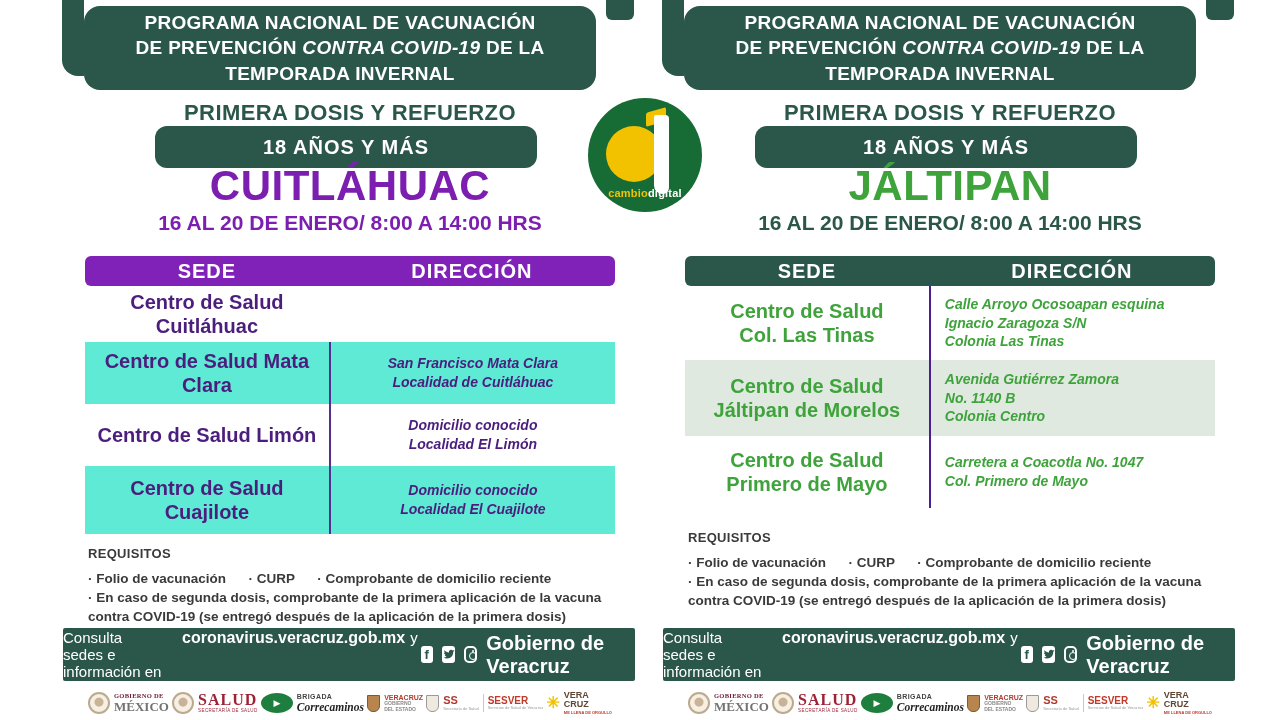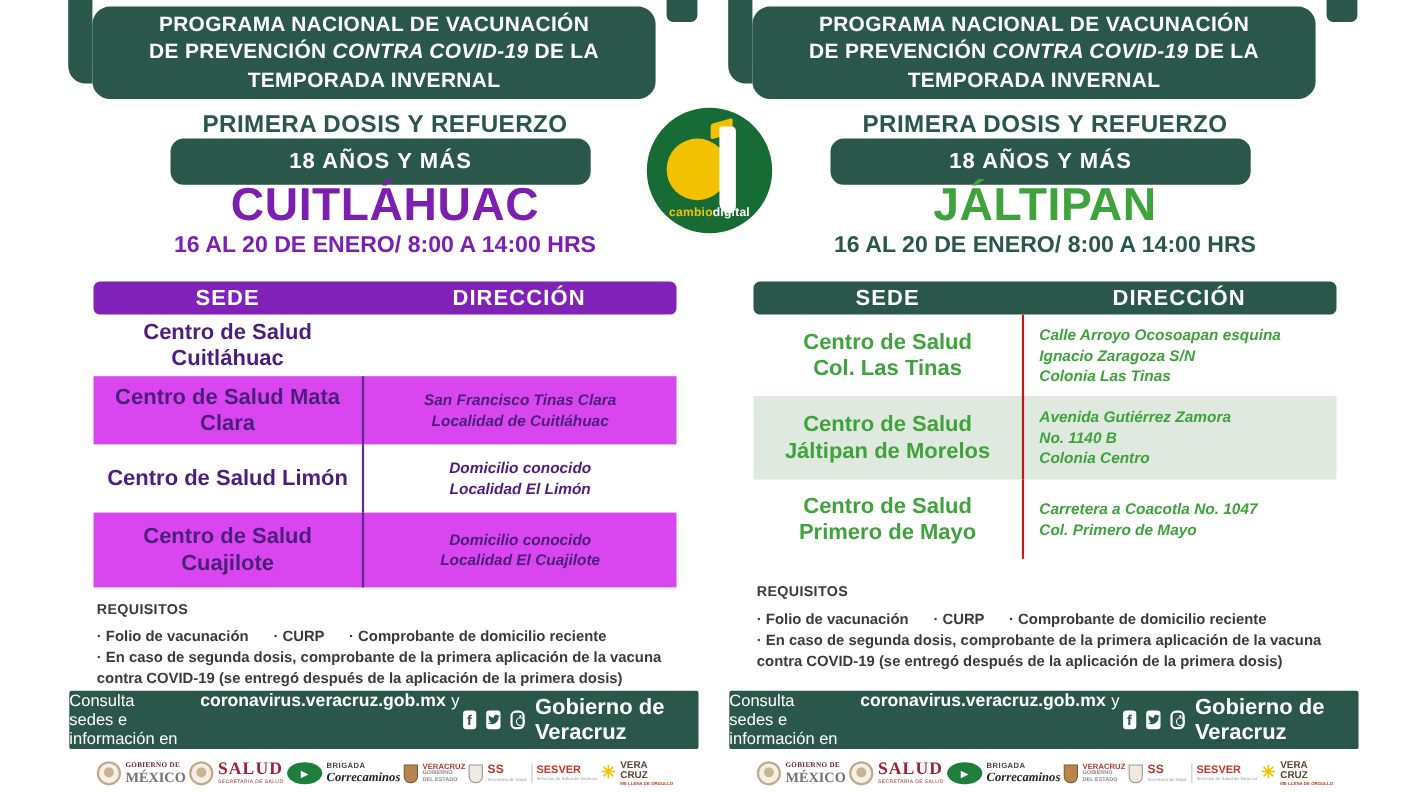--- a/index.html
+++ b/index.html
@@ -29,29 +29,29 @@
   .f-green  .date { color:#2b564a; }
 
   
   .vtable { position:absolute; left:25px; top:256px; width:530px; }
   .thead { display:flex; height:30px; border-radius:6px; overflow:hidden; color:#fff; font-weight:800; font-size:20px; letter-spacing:1px; }
   .f-purple .thead { background:#8021b8; }
   .f-green  .thead { background:#2b564a; }
   .th { width:46%; display:flex; align-items:center; justify-content:center; }
   .th2 { width:54%; }
   .tr { display:flex; }
-  .f-purple .tr.alt { background:#d946ef; }
+  .f-purple .tr.alt { background:#5eead4; }
   .f-green  .tr.alt { background:#dfe9df; }
   .td-sede { width:46%; display:flex; align-items:center; justify-content:center; text-align:center;
              font-weight:800; font-size:20px; line-height:1.2; white-space:pre-line; }
   .td-dir  { width:54%; display:flex; align-items:center; font-weight:700; font-style:italic; font-size:14px; line-height:1.35; white-space:pre-line; }
   .f-purple .td-sede, .f-purple .td-dir { color:#4b1e7d; }
   .f-green  .td-sede, .f-green  .td-dir { color:#3fa33c; }
   .f-purple .td-dir { border-left:2px solid #5b2d8e; justify-content:center; text-align:center; padding:0 6px; }
-  .f-green  .td-dir { border-left:2px solid #b91c1c; justify-content:flex-start; text-align:left; padding-left:14px; }
+  .f-green  .td-dir { border-left:2px solid #4c1d95; justify-content:flex-start; text-align:left; padding-left:14px; }
 
   
   .req { position:absolute; left:28px; width:528px; color:#3a3a3a; }
   .f-purple .req { top:546px; }
   .f-green  .req { top:530px; }
   .req-t { font-size:13px; font-weight:800; margin-bottom:9px; letter-spacing:.3px; }
   .req-l { font-size:13.5px; font-weight:700; line-height:1.4; }
   .pre2 { white-space:pre-wrap; }
 
   
@@ -130,21 +130,21 @@
         <div class="th">SEDE</div>
         <div class="th th2">DIRECCIÓN</div>
       </div>
       <div class="tr" style="height:56px">
         <div class="td-sede">Centro de Salud
 Cuitláhuac</div>
       </div>
       <div class="tr alt" style="height:62px">
         <div class="td-sede">Centro de Salud Mata
 Clara</div>
-        <div class="td-dir">San Francisco Tinas Clara
+        <div class="td-dir">San Francisco Mata Clara
 Localidad de Cuitláhuac</div>
       </div>
       <div class="tr" style="height:62px">
         <div class="td-sede">Centro de Salud Limón</div>
         <div class="td-dir">Domicilio conocido
 Localidad El Limón</div>
       </div>
       <div class="tr alt" style="height:68px">
         <div class="td-sede">Centro de Salud
 Cuajilote</div>

